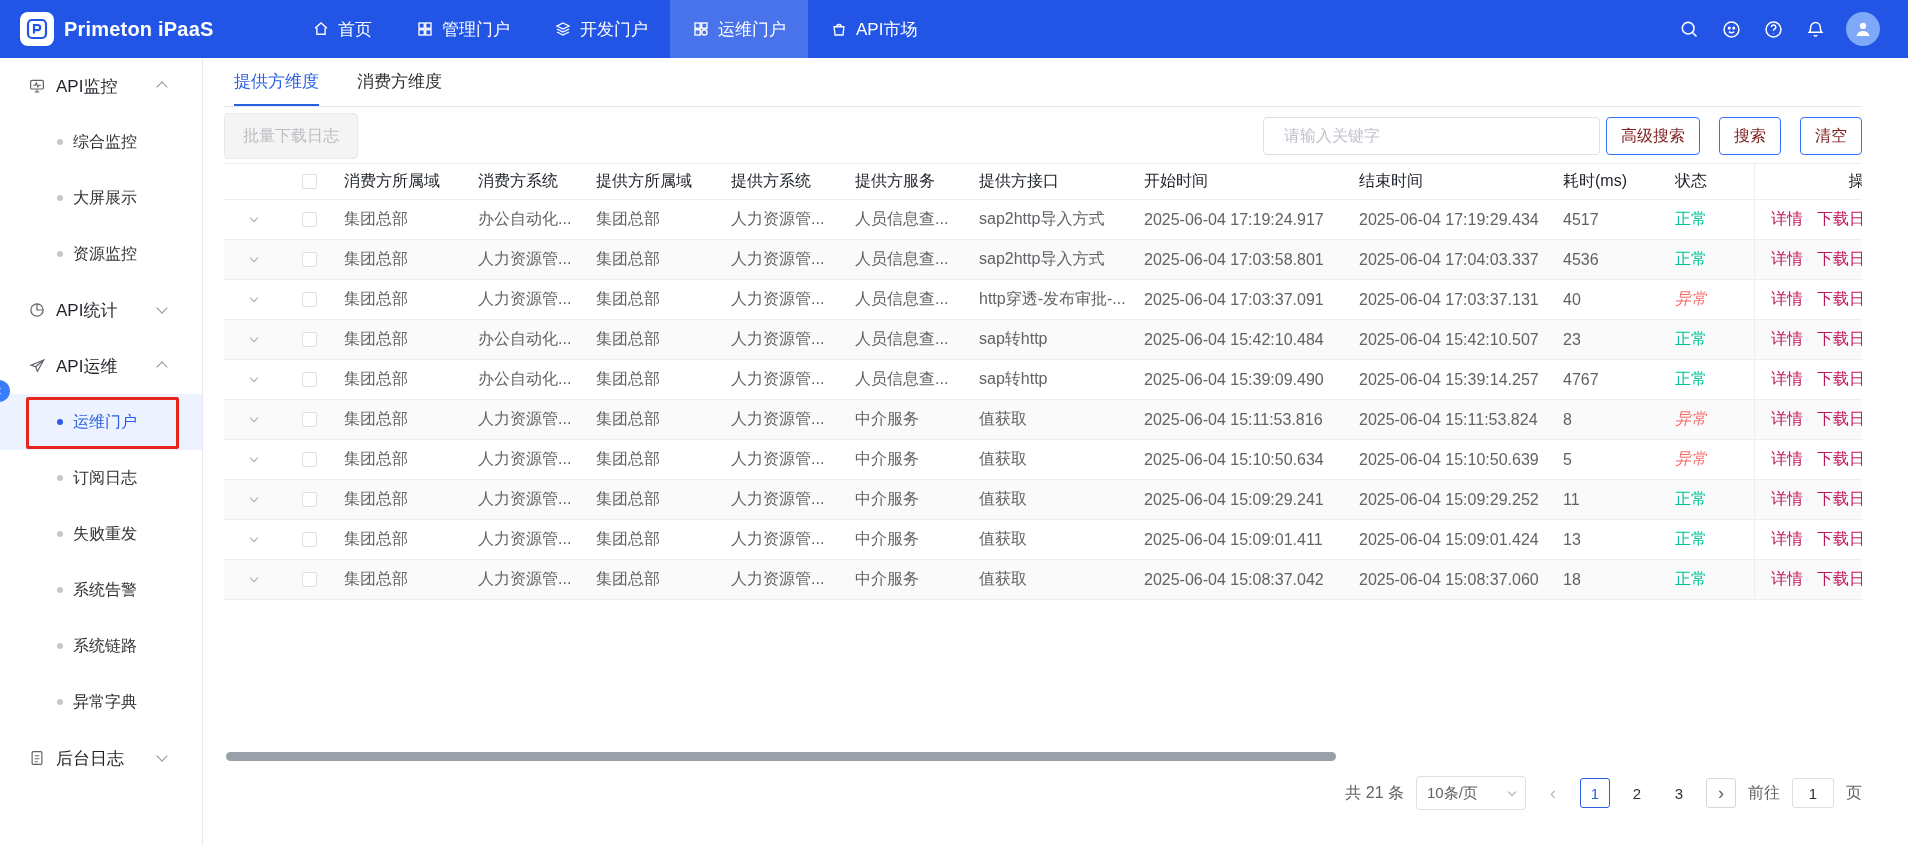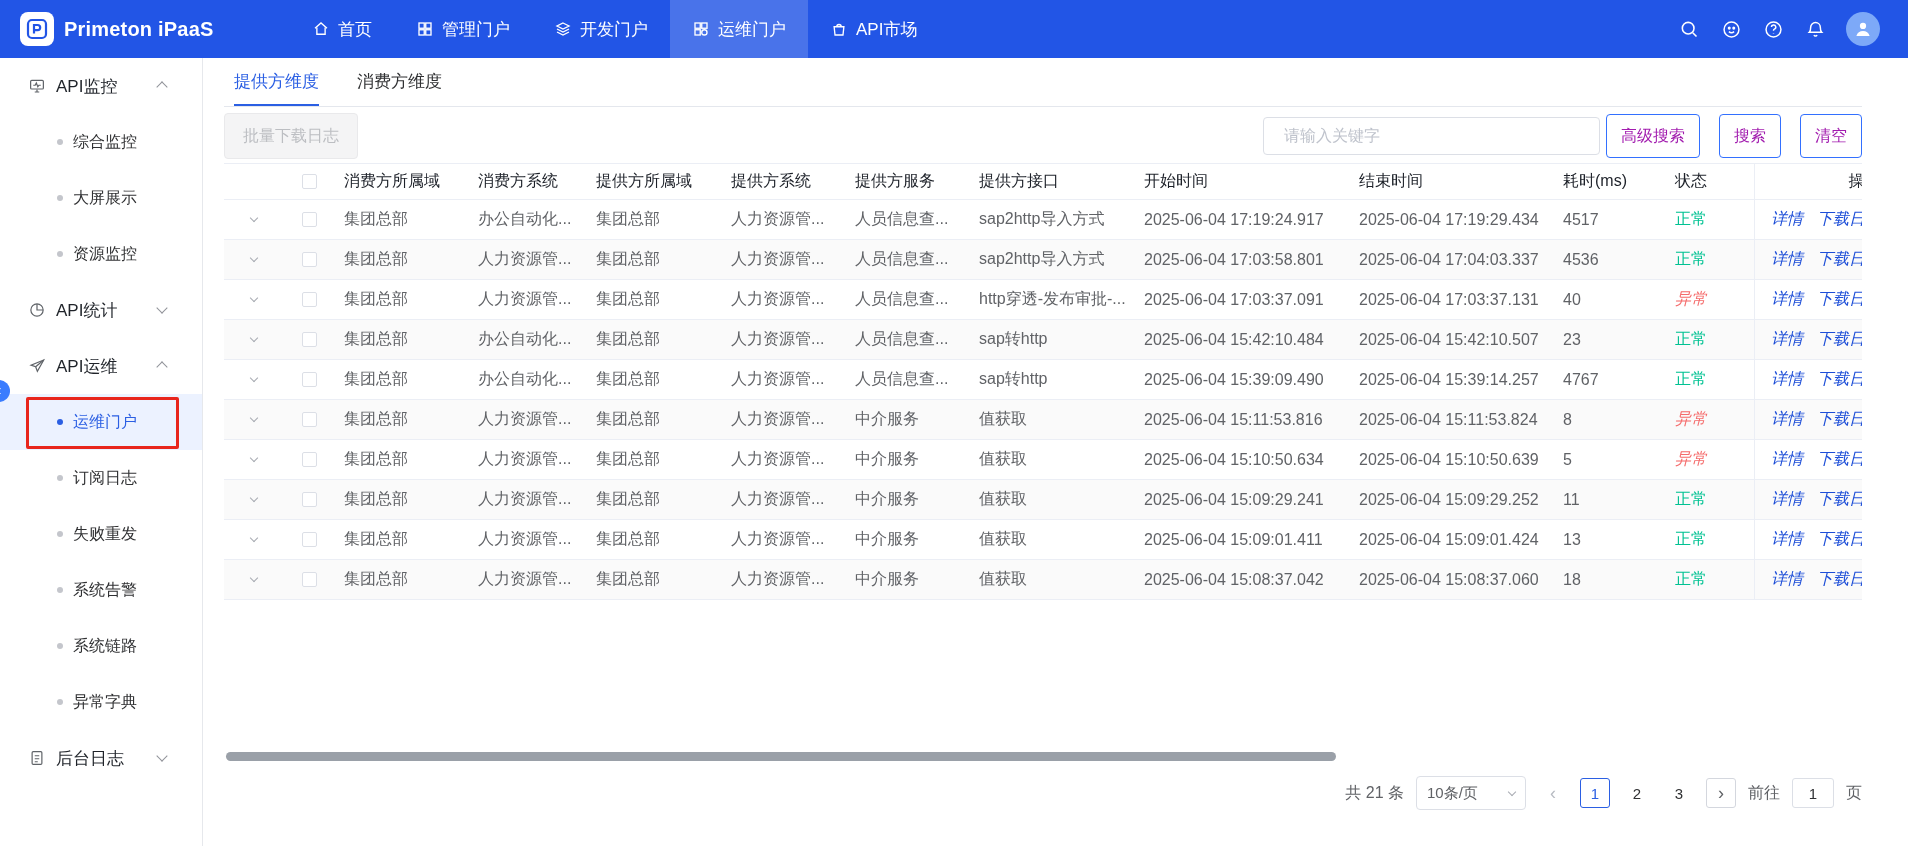--- a/index.html
+++ b/index.html
@@ -47,22 +47,22 @@
   .tab.active { color:#2B5FE3; border-bottom-color:#2B5FE3; }
 
   
   .toolbar { margin-top:10px; height:38px; display:flex; align-items:center; }
   .btn-disabled { height:46px; padding:0 18px; background:#F4F4F5; border:1px solid #E9E9EB; border-radius:4px;
     color:#BCBEC2; font-size:16px; cursor:not-allowed; }
   .toolbar-right { margin-left:auto; display:flex; align-items:center; }
   .search-input { width:337px; height:38px; border:1px solid #DCDFE6; border-radius:4px; padding:0 20px;
     font-size:16px; color:#303133; outline:none; font-family:"Liberation Sans",sans-serif; }
   .search-input::placeholder { color:#BFC3CC; }
-  .btn-outline { height:44px; padding:0 14px; background:#fff; border:1px solid #3370FF; border-radius:4px;
-    color:#a21caf; font-size:16px; cursor:pointer; margin-left:19px; font-family:"Liberation Sans",sans-serif; white-space:nowrap; }
+  .btn-outline { height:38px; padding:0 14px; background:#fff; border:1px solid #3370FF; border-radius:4px;
+    color:#7f1d1d; font-size:16px; cursor:pointer; margin-left:19px; font-family:"Liberation Sans",sans-serif; white-space:nowrap; }
   .btn-outline.first { margin-left:6px; }
 
   
   .table-wrap { margin-top:8px; height:604px; position:relative; overflow:hidden; border-top:1px solid #EBEEF5; }
   .table-inner { width:1750px; }
   .thead { display:flex; height:36px; align-items:center; border-bottom:1px solid #EBEEF5; color:#1D2129; font-size:16px; }
   .tr { display:flex; height:40px; align-items:center; border-bottom:1px solid #EBEEF5; font-size:16px; color:#606266; background:#fff; }
   .tbody .tr:nth-of-type(even) { background:#FAFAFA; }
   .th,.td { flex:none; padding-left:10px; white-space:nowrap; overflow:hidden; }
   .c-exp  { width:60px;  display:flex; justify-content:center; padding-left:0; }
@@ -76,21 +76,21 @@
   .c-st   { width:215px; }
   .c-et   { width:204px; }
   .c-dur  { width:112px; }
   .c-status { width:89px; }
   .c-act  { width:220px; border-left:1px solid #EBEEF5; height:100%; display:flex; align-items:center; gap:14px; padding-left:16px; }
   .th.c-act { justify-content:center; padding-left:0; }
   .checkbox { width:15px; height:15px; border:1px solid #DCDFE6; border-radius:2px; background:#fff; display:inline-block; cursor:pointer; }
   .row-chev { cursor:pointer; }
   .status[data-status="ok"] { color:#00C292; }
   .status[data-status="error"] { color:#F56C6C;font-style:italic; }
-  .link { color:#1d4ed8; text-decoration:none; cursor:pointer; white-space:nowrap;font-style:italic; }
+  .link { color:#be185d; text-decoration:none; cursor:pointer; white-space:nowrap; }
   .hscroll-thumb { position:absolute; left:2px; bottom:6px; width:1110px; height:9px; border-radius:5px; background:#9AA0A8; cursor:pointer; z-index:5; }
 
   
   .pager { margin-top:6px; height:40px; display:flex; align-items:center; justify-content:flex-end; gap:12px; font-size:16px; color:#606266; }
   .psize { width:110px; height:34px; border:1px solid #DCDFE6; border-radius:4px; display:flex; align-items:center;
     justify-content:space-between; padding:0 10px; font-size:15px; cursor:pointer; }
   .pbtn { min-width:30px; height:30px; display:flex; align-items:center; justify-content:center; background:#fff;
     border:none; font-size:15px; color:#303133; cursor:pointer; border-radius:3px; font-family:"Liberation Sans",sans-serif; }
   .pbtn.prev { color:#B7BBC2; font-size:18px; }
   .pbtn.page.current { border:1px solid #2B5FE3; color:#2B5FE3; }

